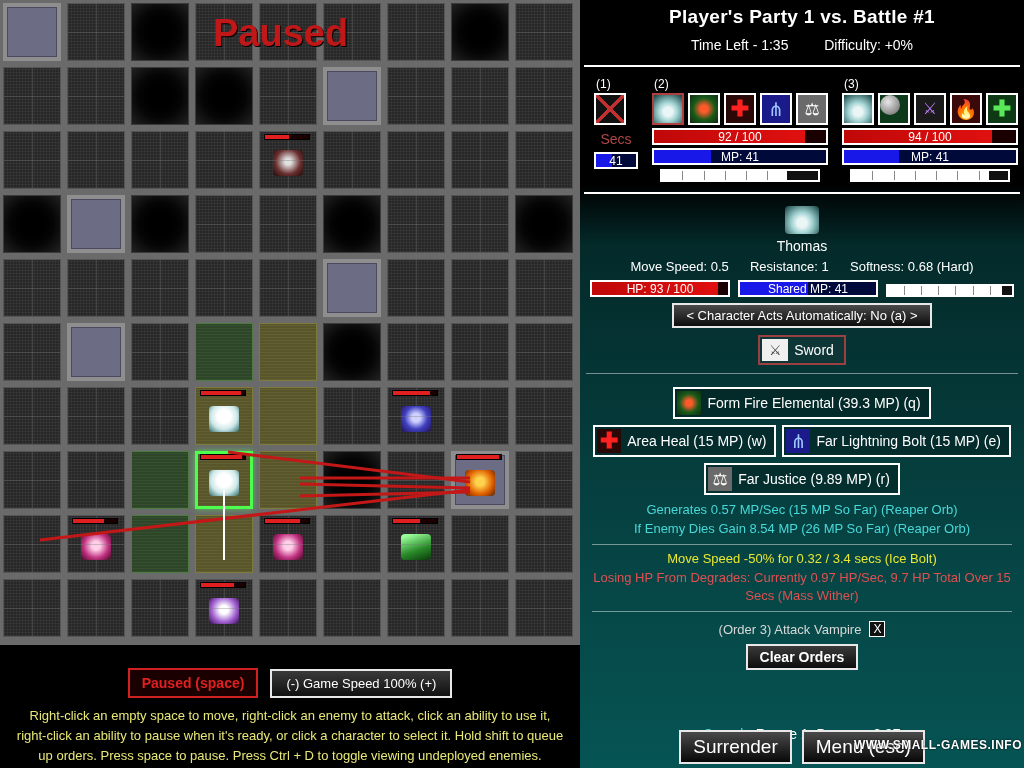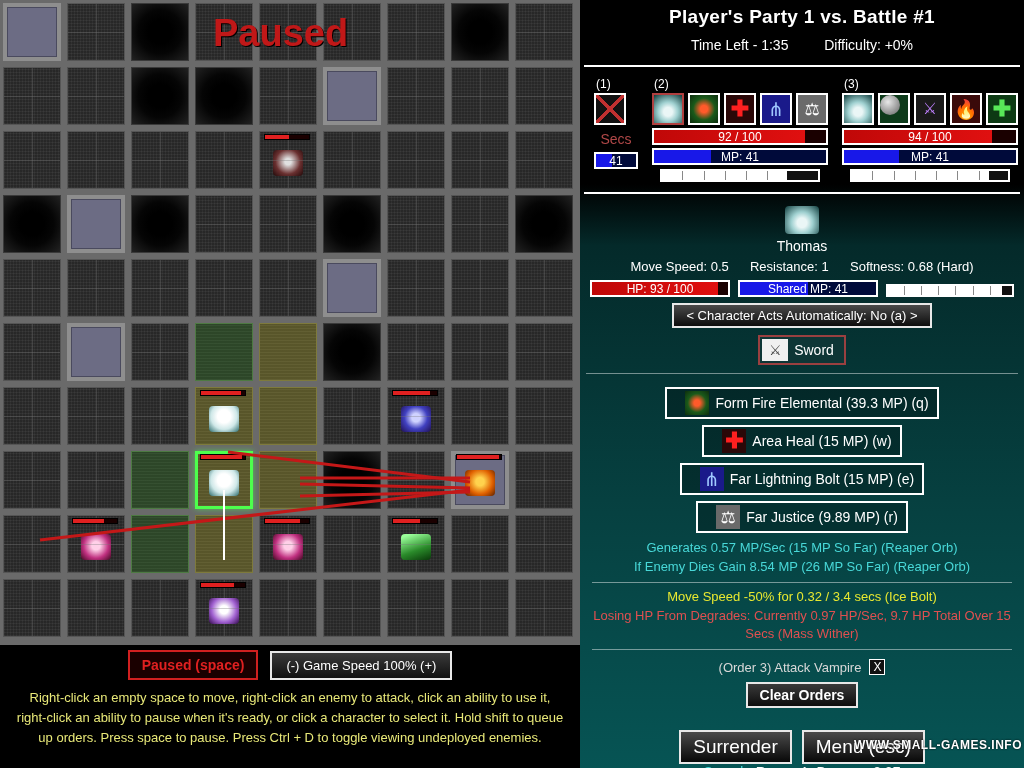--- a/index.html
+++ b/index.html
@@ -111,21 +111,21 @@
   
   #attack-lines { position:absolute; left:0; top:0; width:580px; height:645px; z-index:35; pointer-events:none; }
 
   
   #bottom-bar {
     position: absolute; left: 0; top: 645px;
     width: 580px; height: 123px; background: #000;
   }
   #bottom-buttons {
     display: flex; justify-content: center; align-items: center;
-    gap: 12px; padding-top: 5px;
+    gap: 12px; padding-top: 23px;
   }
   .btn-paused {
     background: #1a0000; border: 2px solid #d02020;
     color: #e02020; font-weight: bold; font-size: 14px;
     padding: 5px 12px;
   }
   .btn-speed {
     background: linear-gradient(180deg,#3a3a3a,#101010);
     border: 2px solid #e8e8e8; color: #fff; font-size: 13px;
     padding: 5px 14px;
@@ -252,21 +252,21 @@
   }
   .weapon-btn .wi {
     width: 26px;height:22px; background:#f0f0f0;
     display:flex;align-items:center;justify-content:center;
     font-size:14px; color:#444;
   }
   #abilities { display:flex; flex-wrap: wrap; justify-content:center; gap: 6px; padding: 8px 8px 0; }
   .ability {
     display:flex; align-items:center; gap: 6px;
     border: 2px solid #fff; background: rgba(0,0,0,.25);
-    padding: 2px 8px 2px 18px; font-size: 14px; color:#fff;
+    padding: 2px 8px 2px 2px; font-size: 14px; color:#fff;
   }
   .ability .ai { width: 24px; height: 24px; position: relative; flex:0 0 auto; }
   .ability .ai .glyph{position:absolute;inset:0;display:flex;align-items:center;justify-content:center;}
 
   
   #effects { padding: 6px 6px 0; text-align:center; }
   .eff { font-size: 13px; line-height: 1.45; }
   .eff.cyan { color: #48d8d8; }
   .eff.yellow { color: #e8e830; }
   .eff.red { color: #e05050; }

